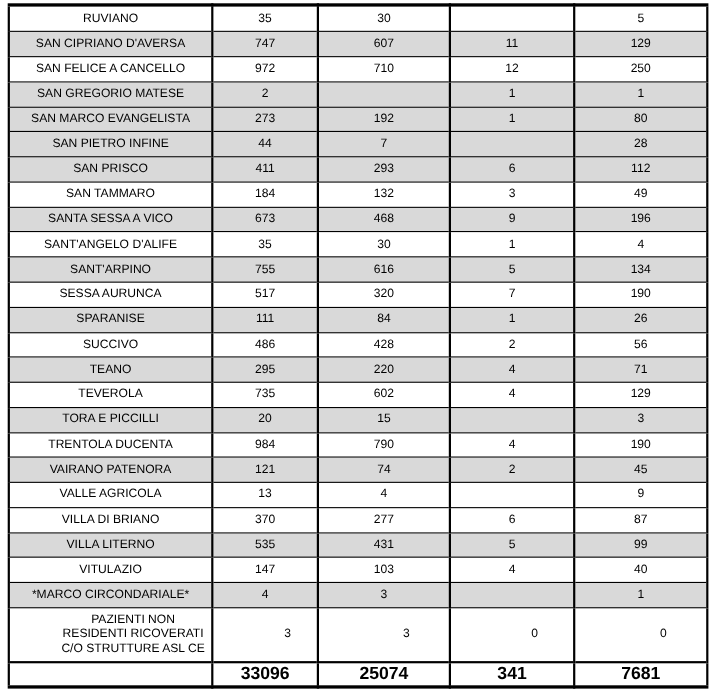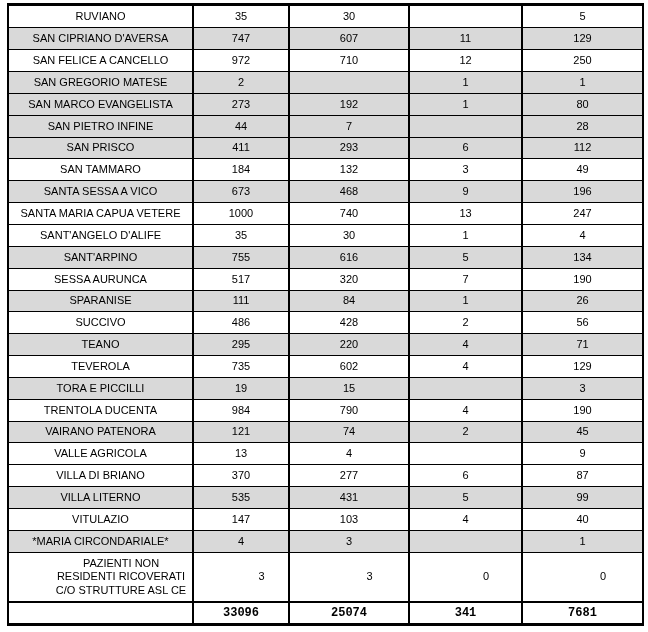--- a/index.html
+++ b/index.html
@@ -44,23 +44,22 @@
     white-space: nowrap;
   }
   table.data-table td.name {
     white-space: normal;
   }
   tr.shaded td { background: #d9d9d9; }
   tr.tall td { height: 48px; padding-left: 44px; }
   tr.totals td {
     height: 20px;
     font-weight: bold;
-    font-size: 12px;
+    font-size: 16px;
     border-top-width: 2px;
-    font-family: Liberation Mono, monospace;
   }
 </style>
 </head>
 <body>
 
 <div class="table-wrap">
   <table class="data-table">
     <colgroup>
       <col style="width:185px">
       <col style="width:96px">
@@ -126,27 +125,20 @@
           <td>49</td>
         </tr>
         <tr class="shaded">
           <td class="name">SANTA SESSA A VICO</td>
           <td>673</td>
           <td>468</td>
           <td>9</td>
           <td>196</td>
         </tr>
         <tr>
-          <td class="name">SANTA MARIA CAPUA VETERE</td>
-          <td>1000</td>
-          <td>740</td>
-          <td>13</td>
-          <td>247</td>
-        </tr>
-        <tr>
           <td class="name">SANT'ANGELO D'ALIFE</td>
           <td>35</td>
           <td>30</td>
           <td>1</td>
           <td>4</td>
         </tr>
         <tr class="shaded">
           <td class="name">SANT'ARPINO</td>
           <td>755</td>
           <td>616</td>
@@ -183,21 +175,21 @@
         </tr>
         <tr>
           <td class="name">TEVEROLA</td>
           <td>735</td>
           <td>602</td>
           <td>4</td>
           <td>129</td>
         </tr>
         <tr class="shaded">
           <td class="name">TORA E PICCILLI</td>
-          <td>19</td>
+          <td>20</td>
           <td>15</td>
           <td></td>
           <td>3</td>
         </tr>
         <tr>
           <td class="name">TRENTOLA DUCENTA</td>
           <td>984</td>
           <td>790</td>
           <td>4</td>
           <td>190</td>
@@ -231,21 +223,21 @@
           <td>99</td>
         </tr>
         <tr>
           <td class="name">VITULAZIO</td>
           <td>147</td>
           <td>103</td>
           <td>4</td>
           <td>40</td>
         </tr>
         <tr class="shaded">
-          <td class="name">*MARIA CIRCONDARIALE*</td>
+          <td class="name">*MARCO CIRCONDARIALE*</td>
           <td>4</td>
           <td>3</td>
           <td></td>
           <td>1</td>
         </tr>
         <tr class="tall">
           <td class="name">PAZIENTI NON RESIDENTI RICOVERATI C/O STRUTTURE ASL CE</td>
           <td>3</td>
           <td>3</td>
           <td>0</td>

